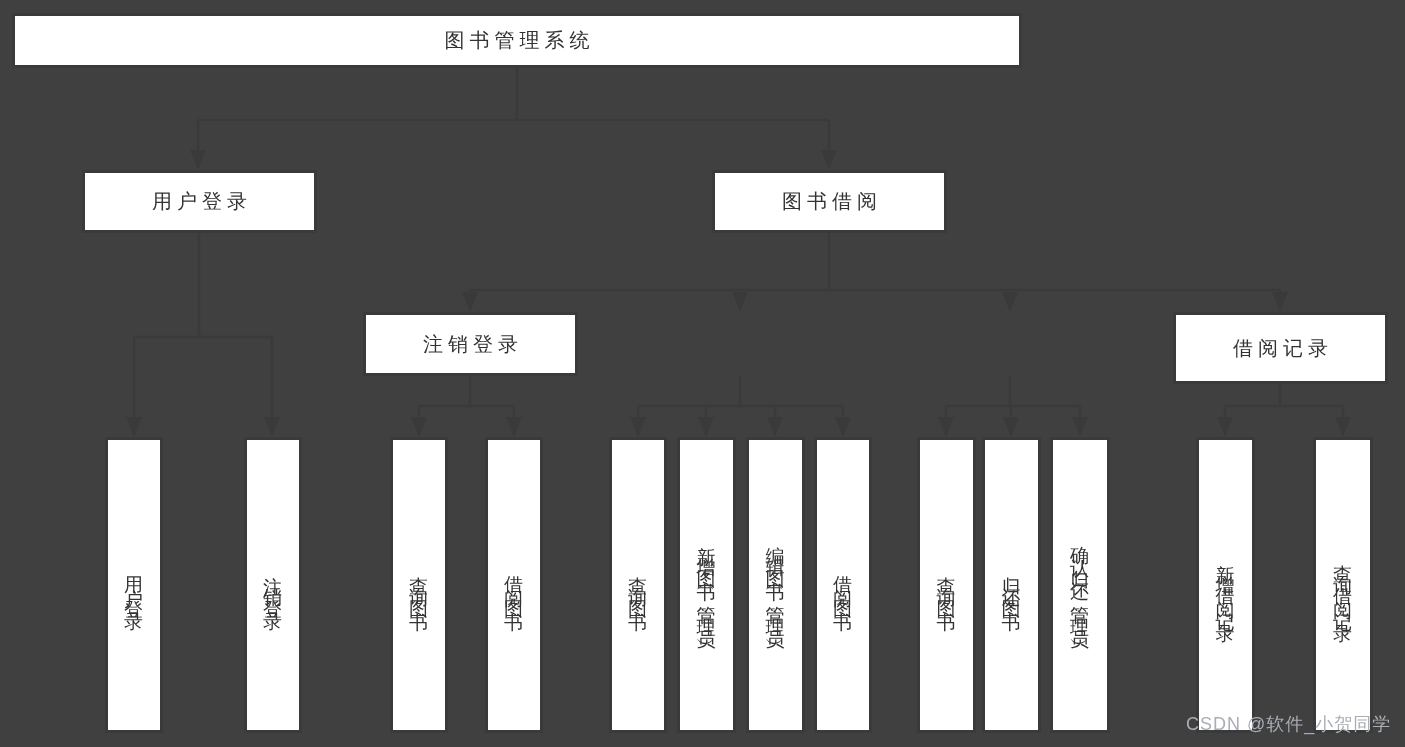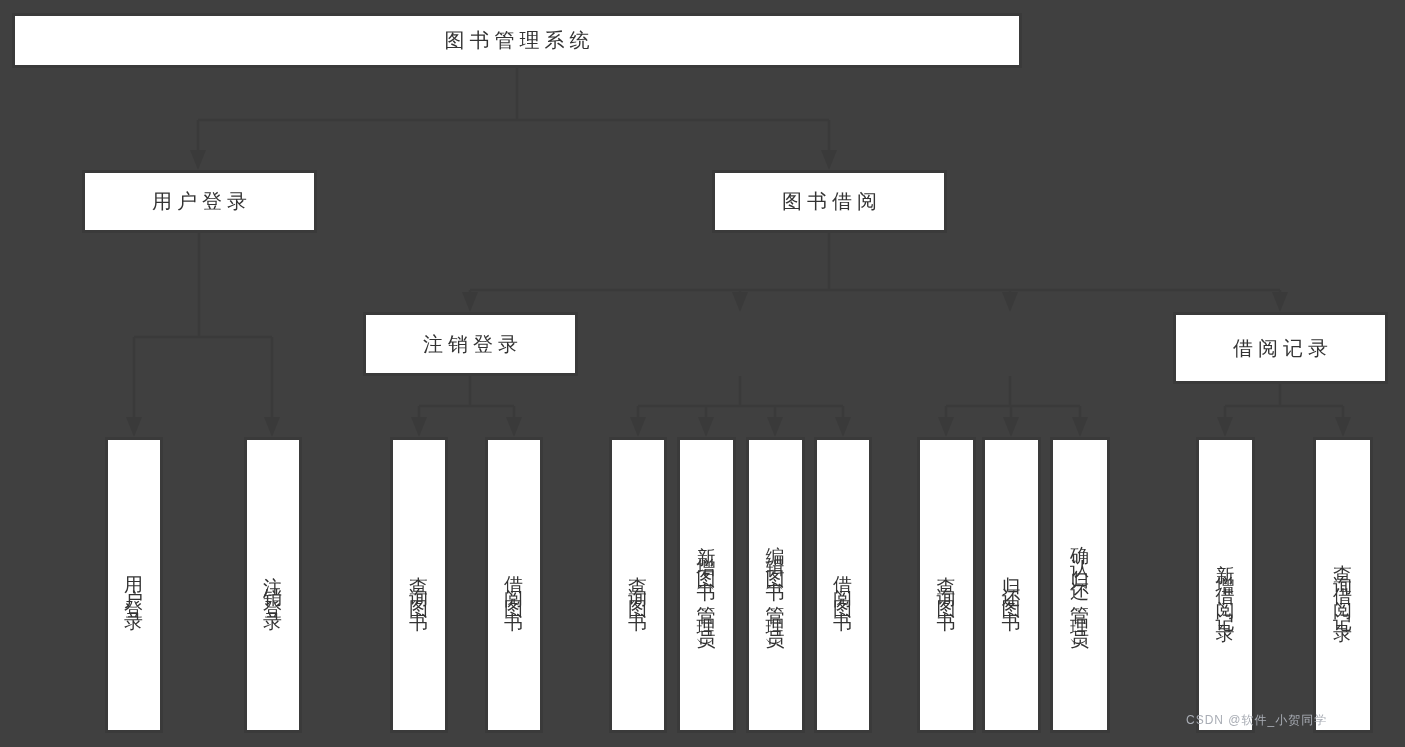--- a/index.html
+++ b/index.html
@@ -35,21 +35,21 @@
     font-size:19px;
     letter-spacing:12px;
     text-indent:0;
     line-height:1;
     white-space:nowrap;
   }
   .watermark{
     position:absolute;
     left:1186px;
     top:712px;
-    font-size:12px;
+    font-size:18px;
     letter-spacing:1px;
     color:#a9adb5;
     z-index:5;
     white-space:nowrap;
   }
 </style>
 </head>
 <body>
 
 <div class="stage">

